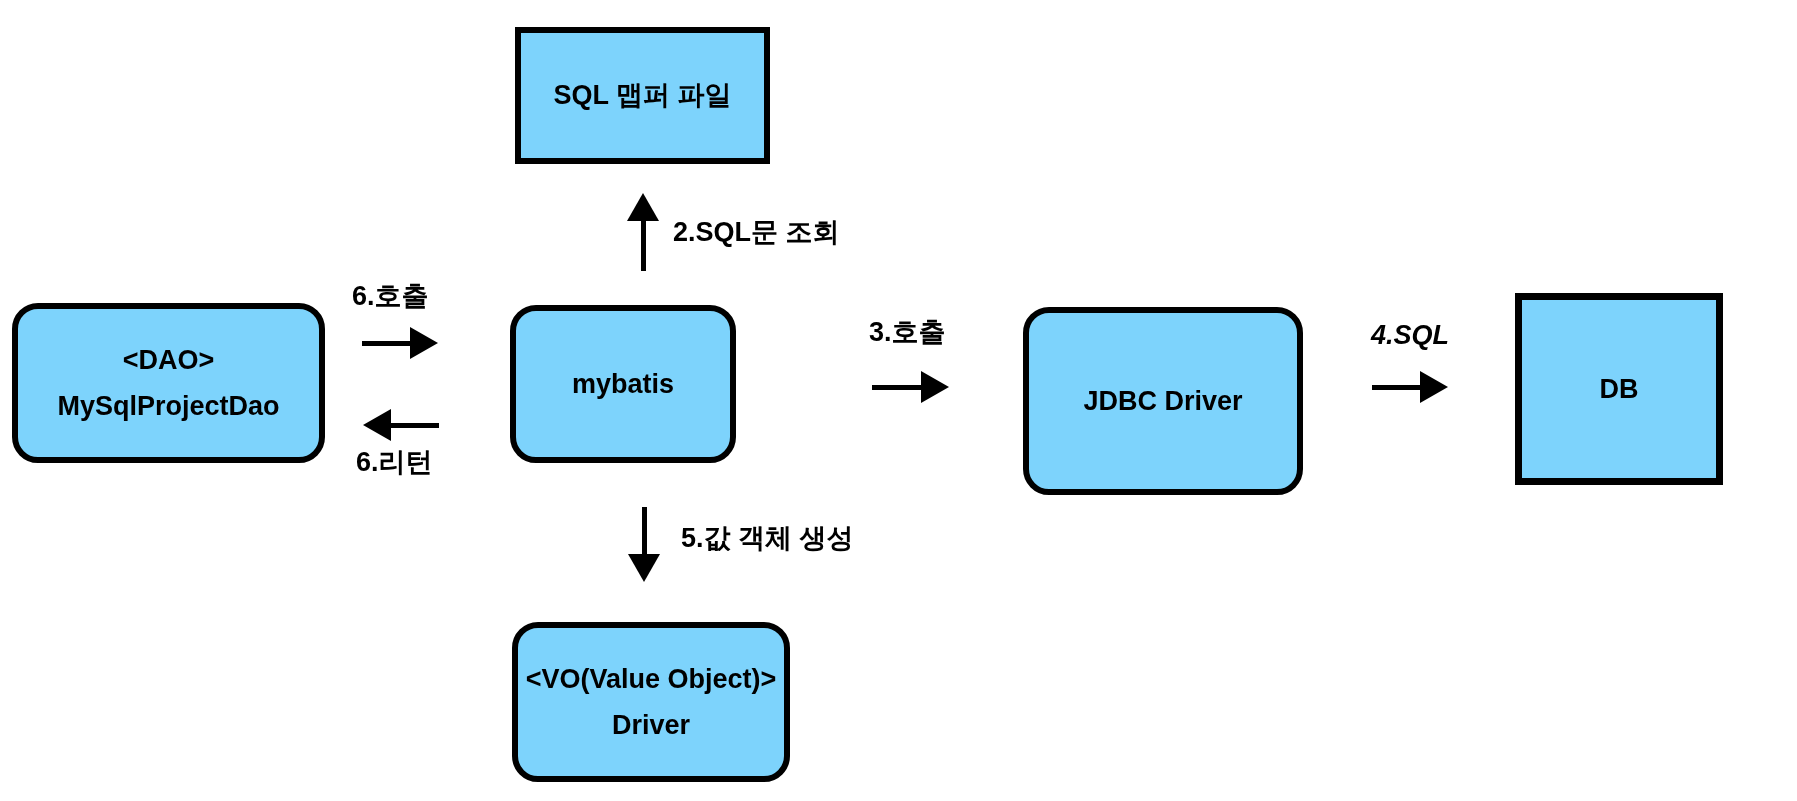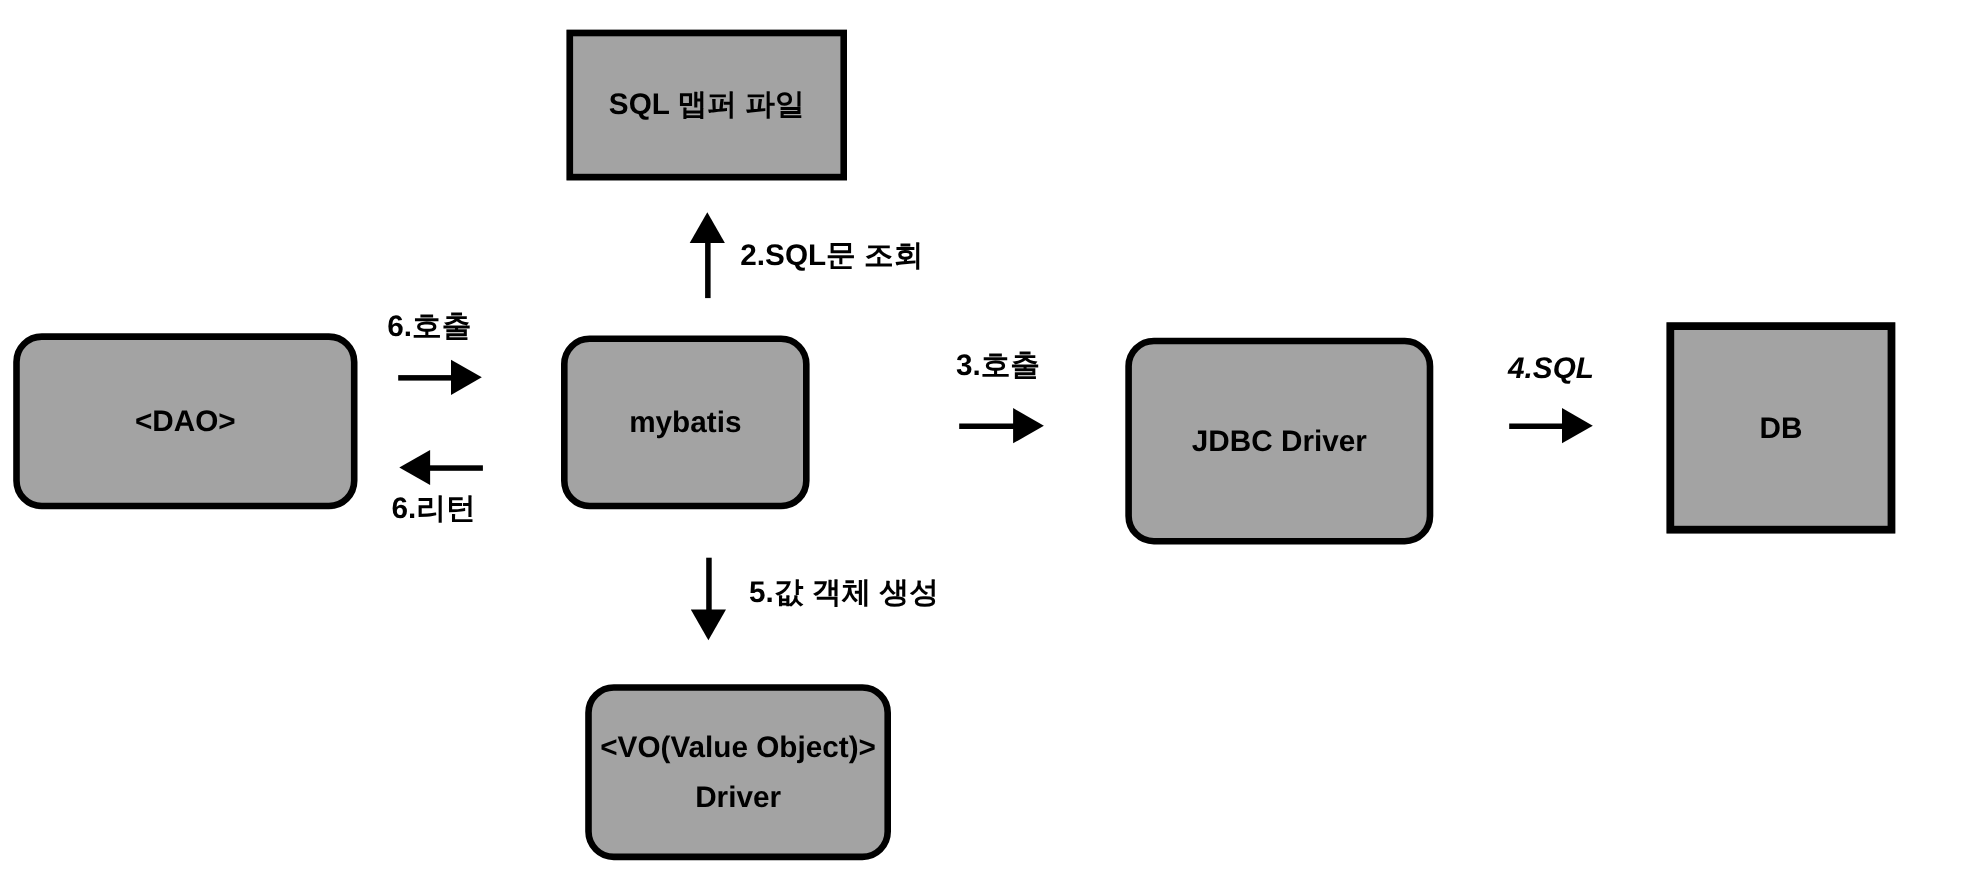--- a/index.html
+++ b/index.html
@@ -16,40 +16,40 @@
     font-weight: bold;
     color: #000000;
     overflow: hidden;
   }
 
   
   .node {
     position: absolute;
     box-sizing: border-box;
     border: 6px solid #000000;
-    background: #a3a3a3;
+    background: #7dd3fc;
     display: flex;
     flex-direction: column;
     align-items: center;
     justify-content: center;
     text-align: center;
     font-size: 27px;
     line-height: 33px;
   }
   .node .line { white-space: nowrap; }
   .node .line + .line { margin-top: 13px; }
   .rounded { border-radius: 26px; }
   .sharp   { border-radius: 0; }
 
   #node-sql-mapper { left: 515px;  top: 27px;  width: 255px; height: 137px; }
   #node-dao        { left: 12px;   top: 303px; width: 313px; height: 160px; justify-content: center; }
   #node-mybatis    { left: 510px;  top: 305px; width: 226px; height: 158px; }
   #node-jdbc       { left: 1023px; top: 307px; width: 280px; height: 188px; }
   #node-db         { left: 1515px; top: 293px; width: 208px; height: 192px; border-width: 7px; }
-  #node-vo         { left: 532px;  top: 622px; width: 278px; height: 160px; }
+  #node-vo         { left: 512px;  top: 622px; width: 278px; height: 160px; }
 
   
   .arrow-h { position: absolute; height: 32px; }
   .arrow-h .shaft { position: absolute; top: 14px; height: 5px; background: #000000; }
   .arrow-right .shaft { left: 0; right: 24px; }
   .arrow-left  .shaft { left: 24px; right: 0; }
   .head-right {
     position: absolute; right: 0; top: 0; width: 0; height: 0;
     border-top: 16px solid transparent; border-bottom: 16px solid transparent;
     border-left: 28px solid #000000;
@@ -99,20 +99,21 @@
 <body>
 
 <div class="canvas">
 
   <div id="node-sql-mapper" class="node sharp">
     <span class="line">SQL 맵퍼 파일</span>
   </div>
 
   <div id="node-dao" class="node rounded">
     <span class="line">&lt;DAO&gt;</span>
+    <span class="line">MySqlProjectDao</span>
   </div>
 
   <div id="node-mybatis" class="node rounded">
     <span class="line">mybatis</span>
   </div>
 
   <div id="node-jdbc" class="node rounded">
     <span class="line">JDBC Driver</span>
   </div>
 

